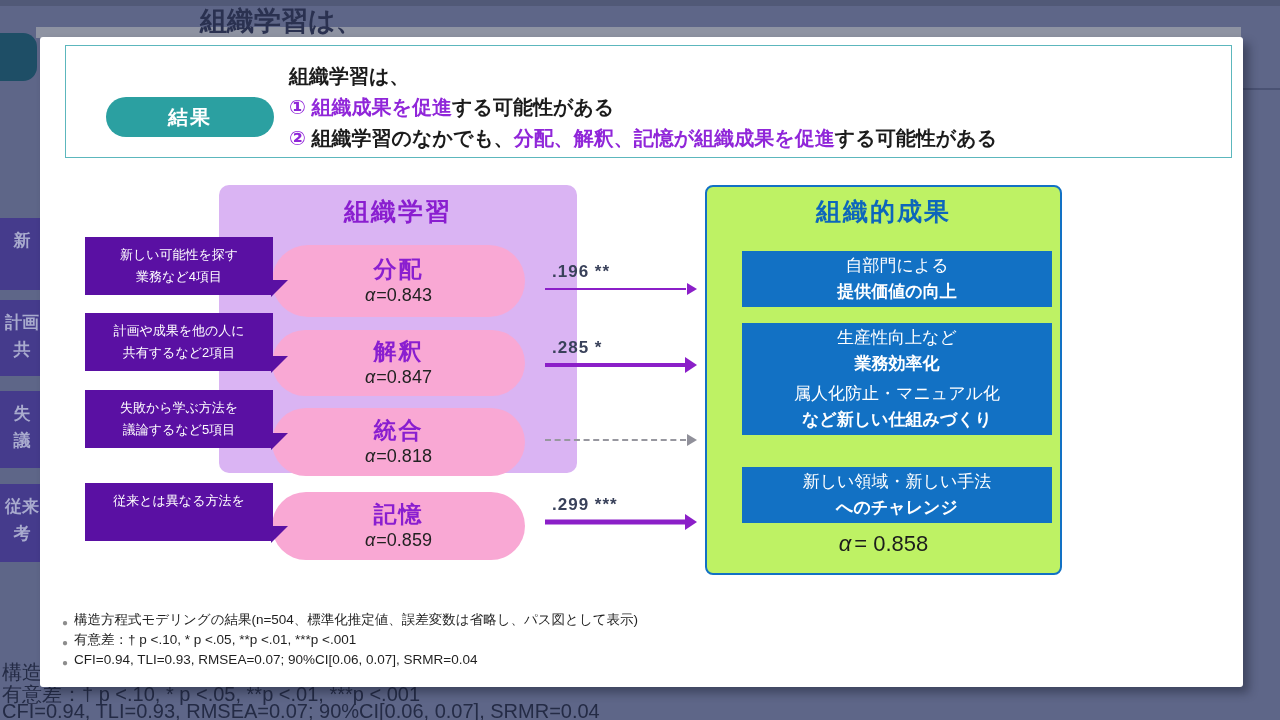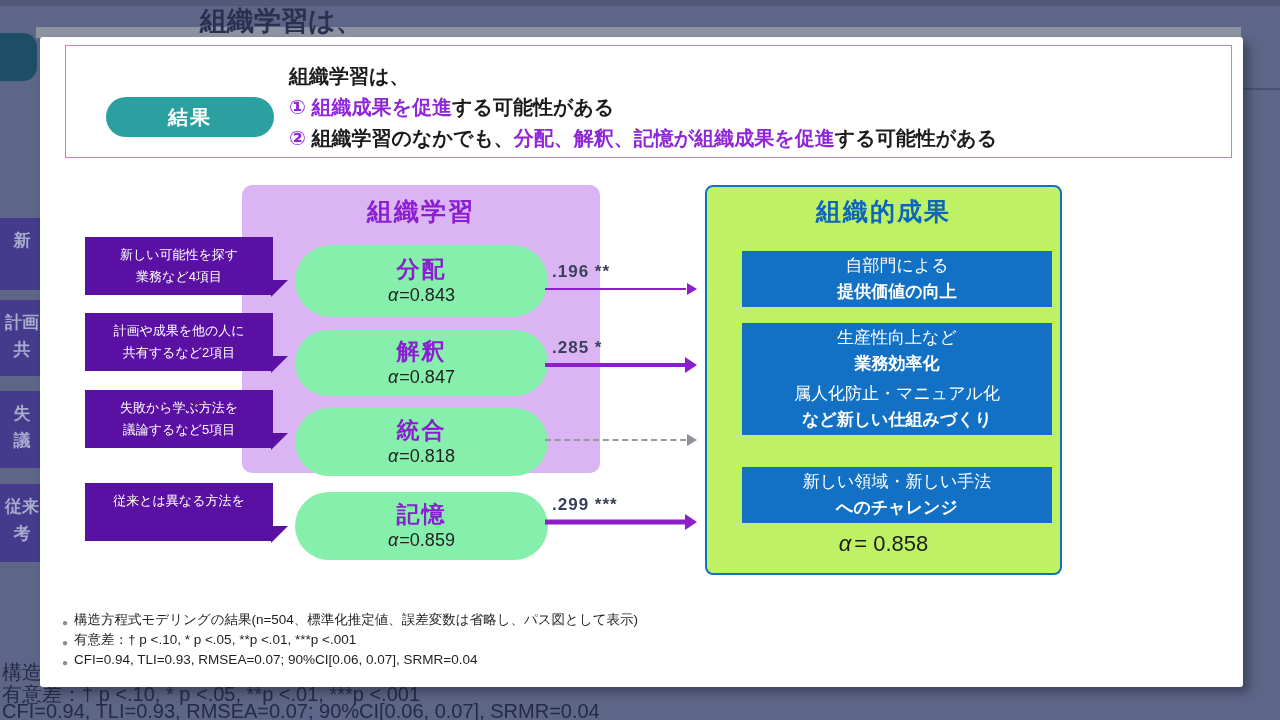--- a/index.html
+++ b/index.html
@@ -26,23 +26,23 @@
   
   .modal { position:absolute; left:40px; top:37px; width:1203px; height:650px; background:#ffffff; border-radius:3px; box-shadow:6px 6px 10px rgba(18,22,38,0.40); }
 
   
   .hdr-box { position:absolute; left:25px; top:8px; width:1167px; height:113px; border:1px solid #5cb7bd; background:#fff; }
   .badge { position:absolute; left:40px; top:51px; width:168px; height:40px; border-radius:20px; background:#2ba0a1; color:#fff; font-size:20px; font-weight:700; display:flex; align-items:center; justify-content:center; letter-spacing:2px; }
   .hdr-text { position:absolute; left:223px; top:15px; font-size:20px; line-height:31px; font-weight:700; color:#1b1b1b; white-space:nowrap; }
   .pp { color:#9026d9; }
 
   
-  .pbox { position:absolute; left:202px; top:148px; width:358px; height:288px; background:#dab4f3; border-radius:10px; }
+  .pbox { position:absolute; left:179px; top:148px; width:358px; height:288px; background:#dab4f3; border-radius:10px; }
   .pbox-title { position:absolute; left:0; top:10px; width:100%; text-align:center; font-size:25px; font-weight:800; color:#8a1ed0; letter-spacing:2px; }
-  .pill { position:absolute; left:53px; width:253px; background:#86efac; border-radius:36px; display:flex; flex-direction:column; align-items:center; justify-content:center; }
+  .pill { position:absolute; left:53px; width:253px; background:#f9a8d4; border-radius:36px; display:flex; flex-direction:column; align-items:center; justify-content:center; }
   .pill .nm { font-size:23px; font-weight:800; color:#8a1ed0; line-height:29px; letter-spacing:2px; }
   .pill .al { font-size:18px; color:#222; line-height:23px; }
   .pill .al i { font-style:italic; margin-right:1px; }
   .pill.p1 { top:60px;  height:72px; }
   .pill.p2 { top:145px; height:66px; }
   .pill.p3 { top:223px; height:68px; }
   .pill.p4 { top:307px; height:68px; }
 
   
   .callout { position:absolute; left:45px; width:188px; height:58px; background:#5a10a3; color:#fff; font-size:13px; line-height:22px; font-weight:500; text-align:center; padding-top:7px; }

